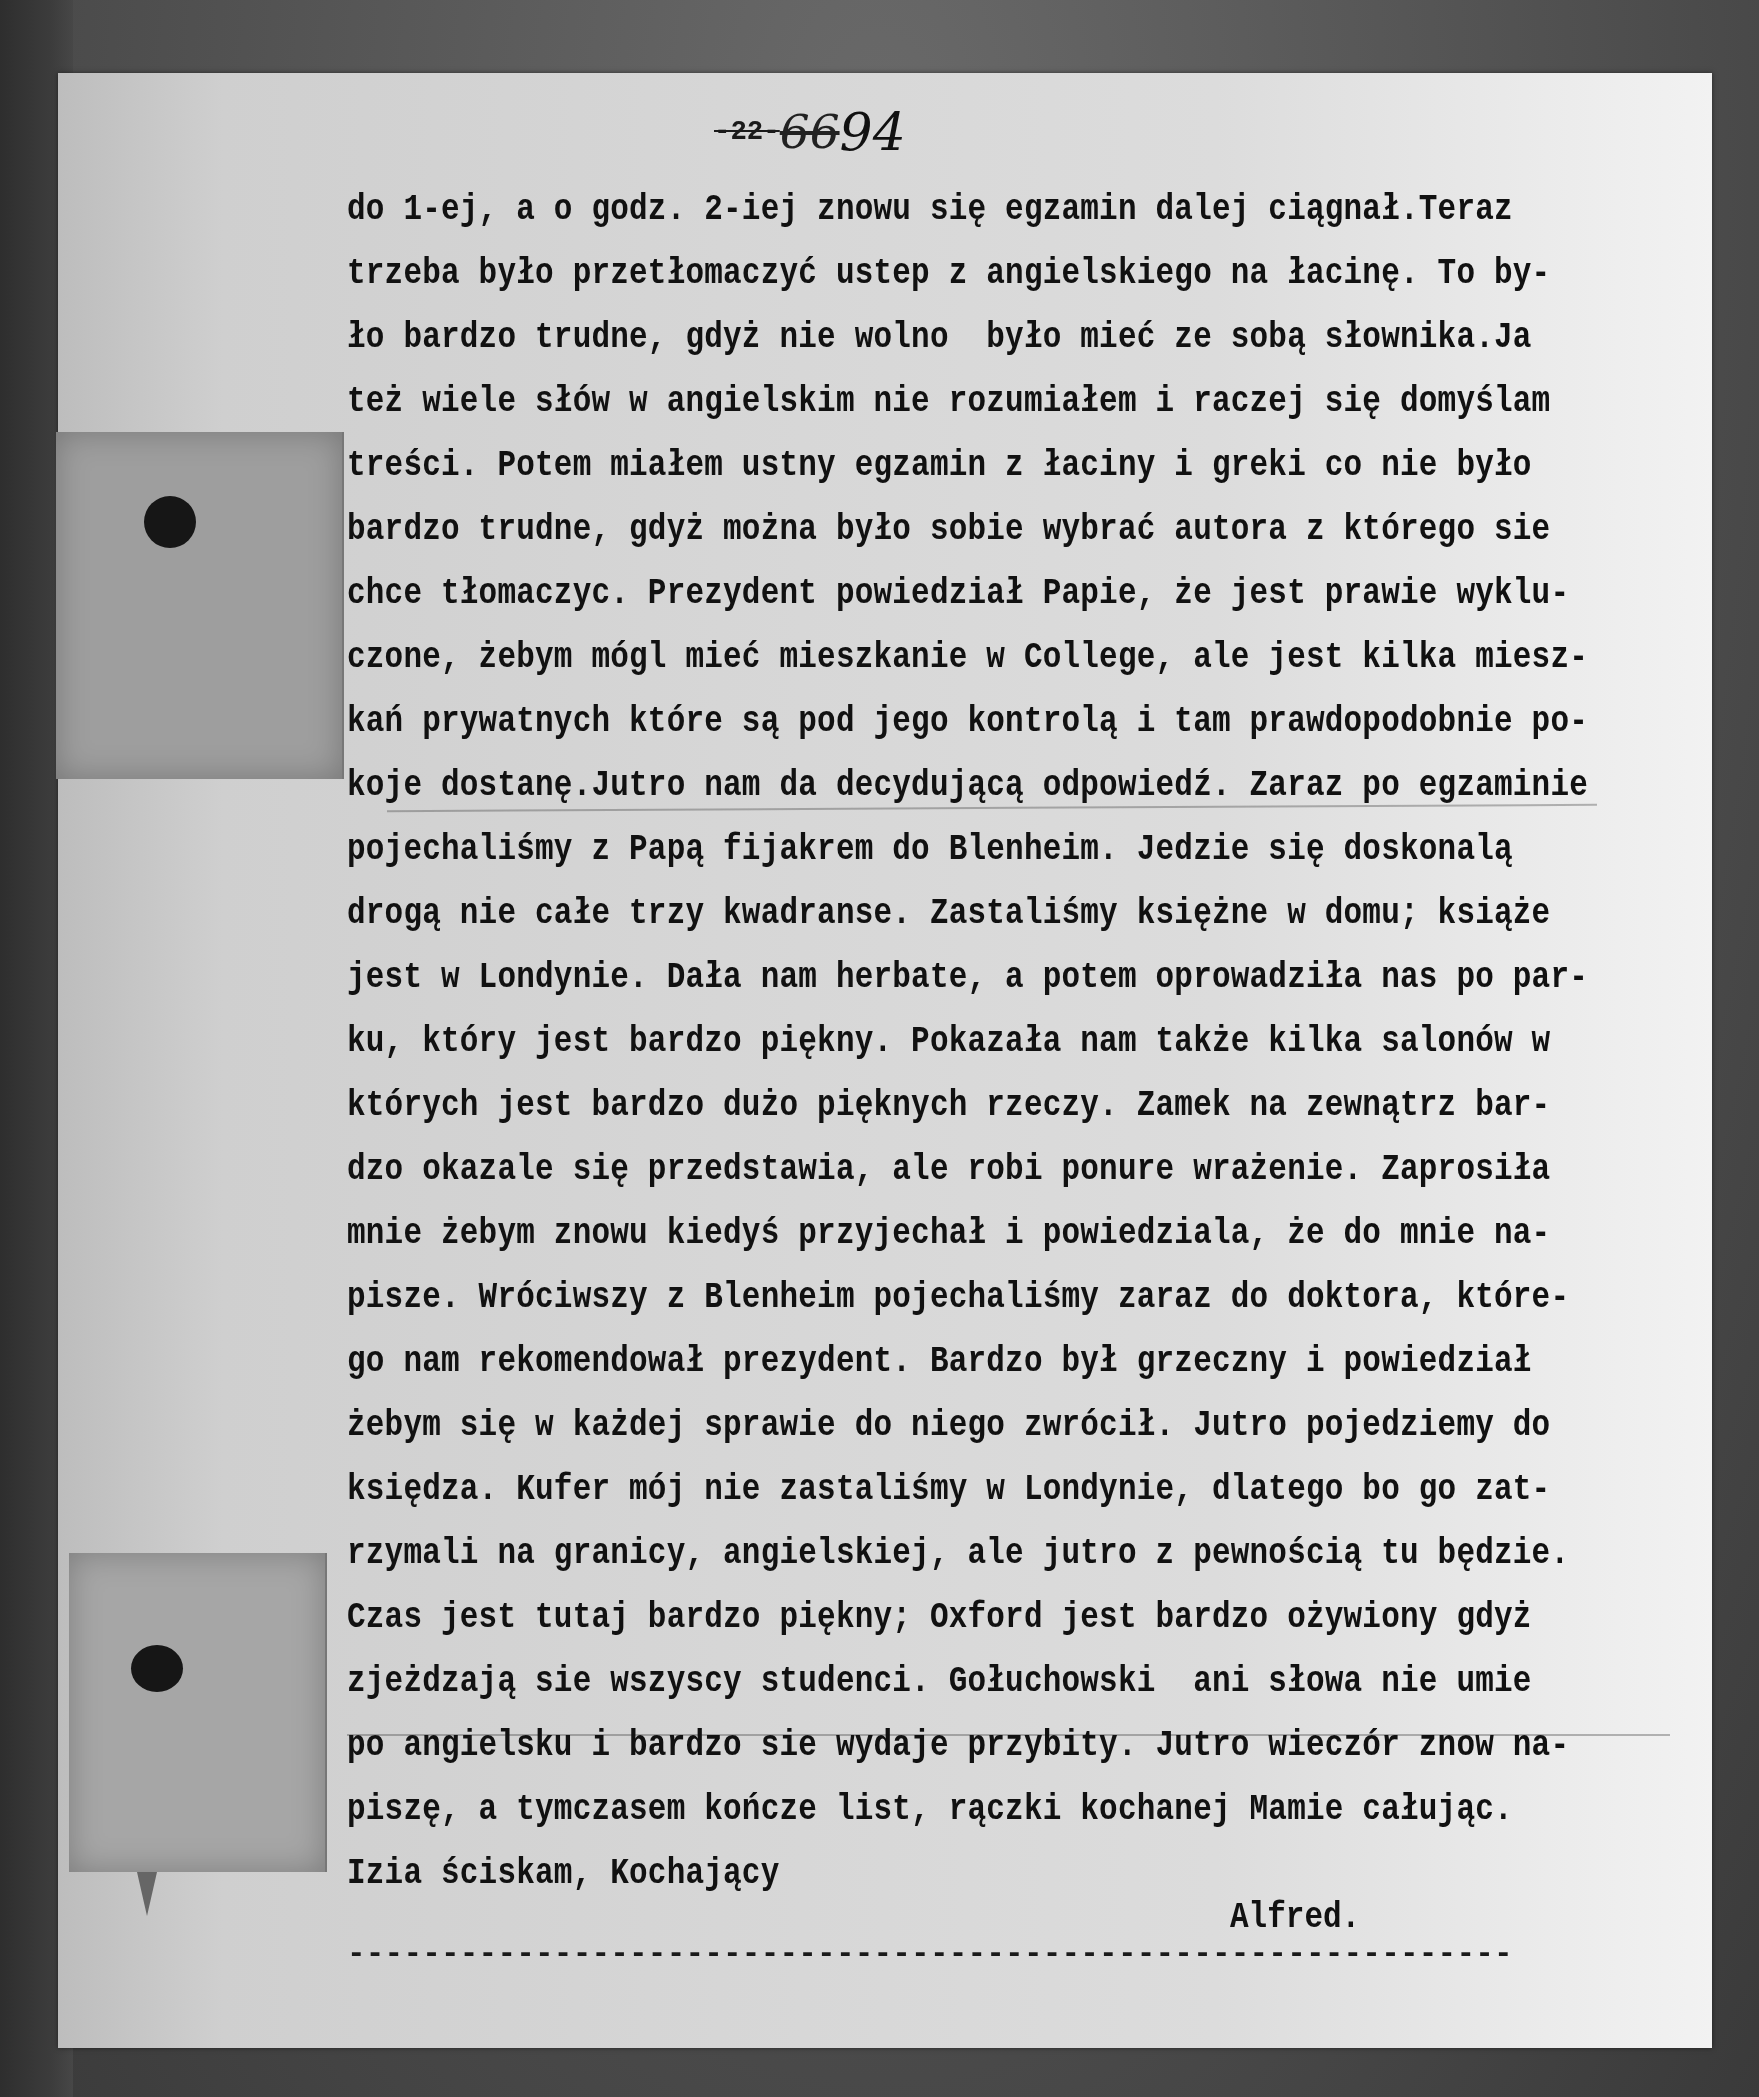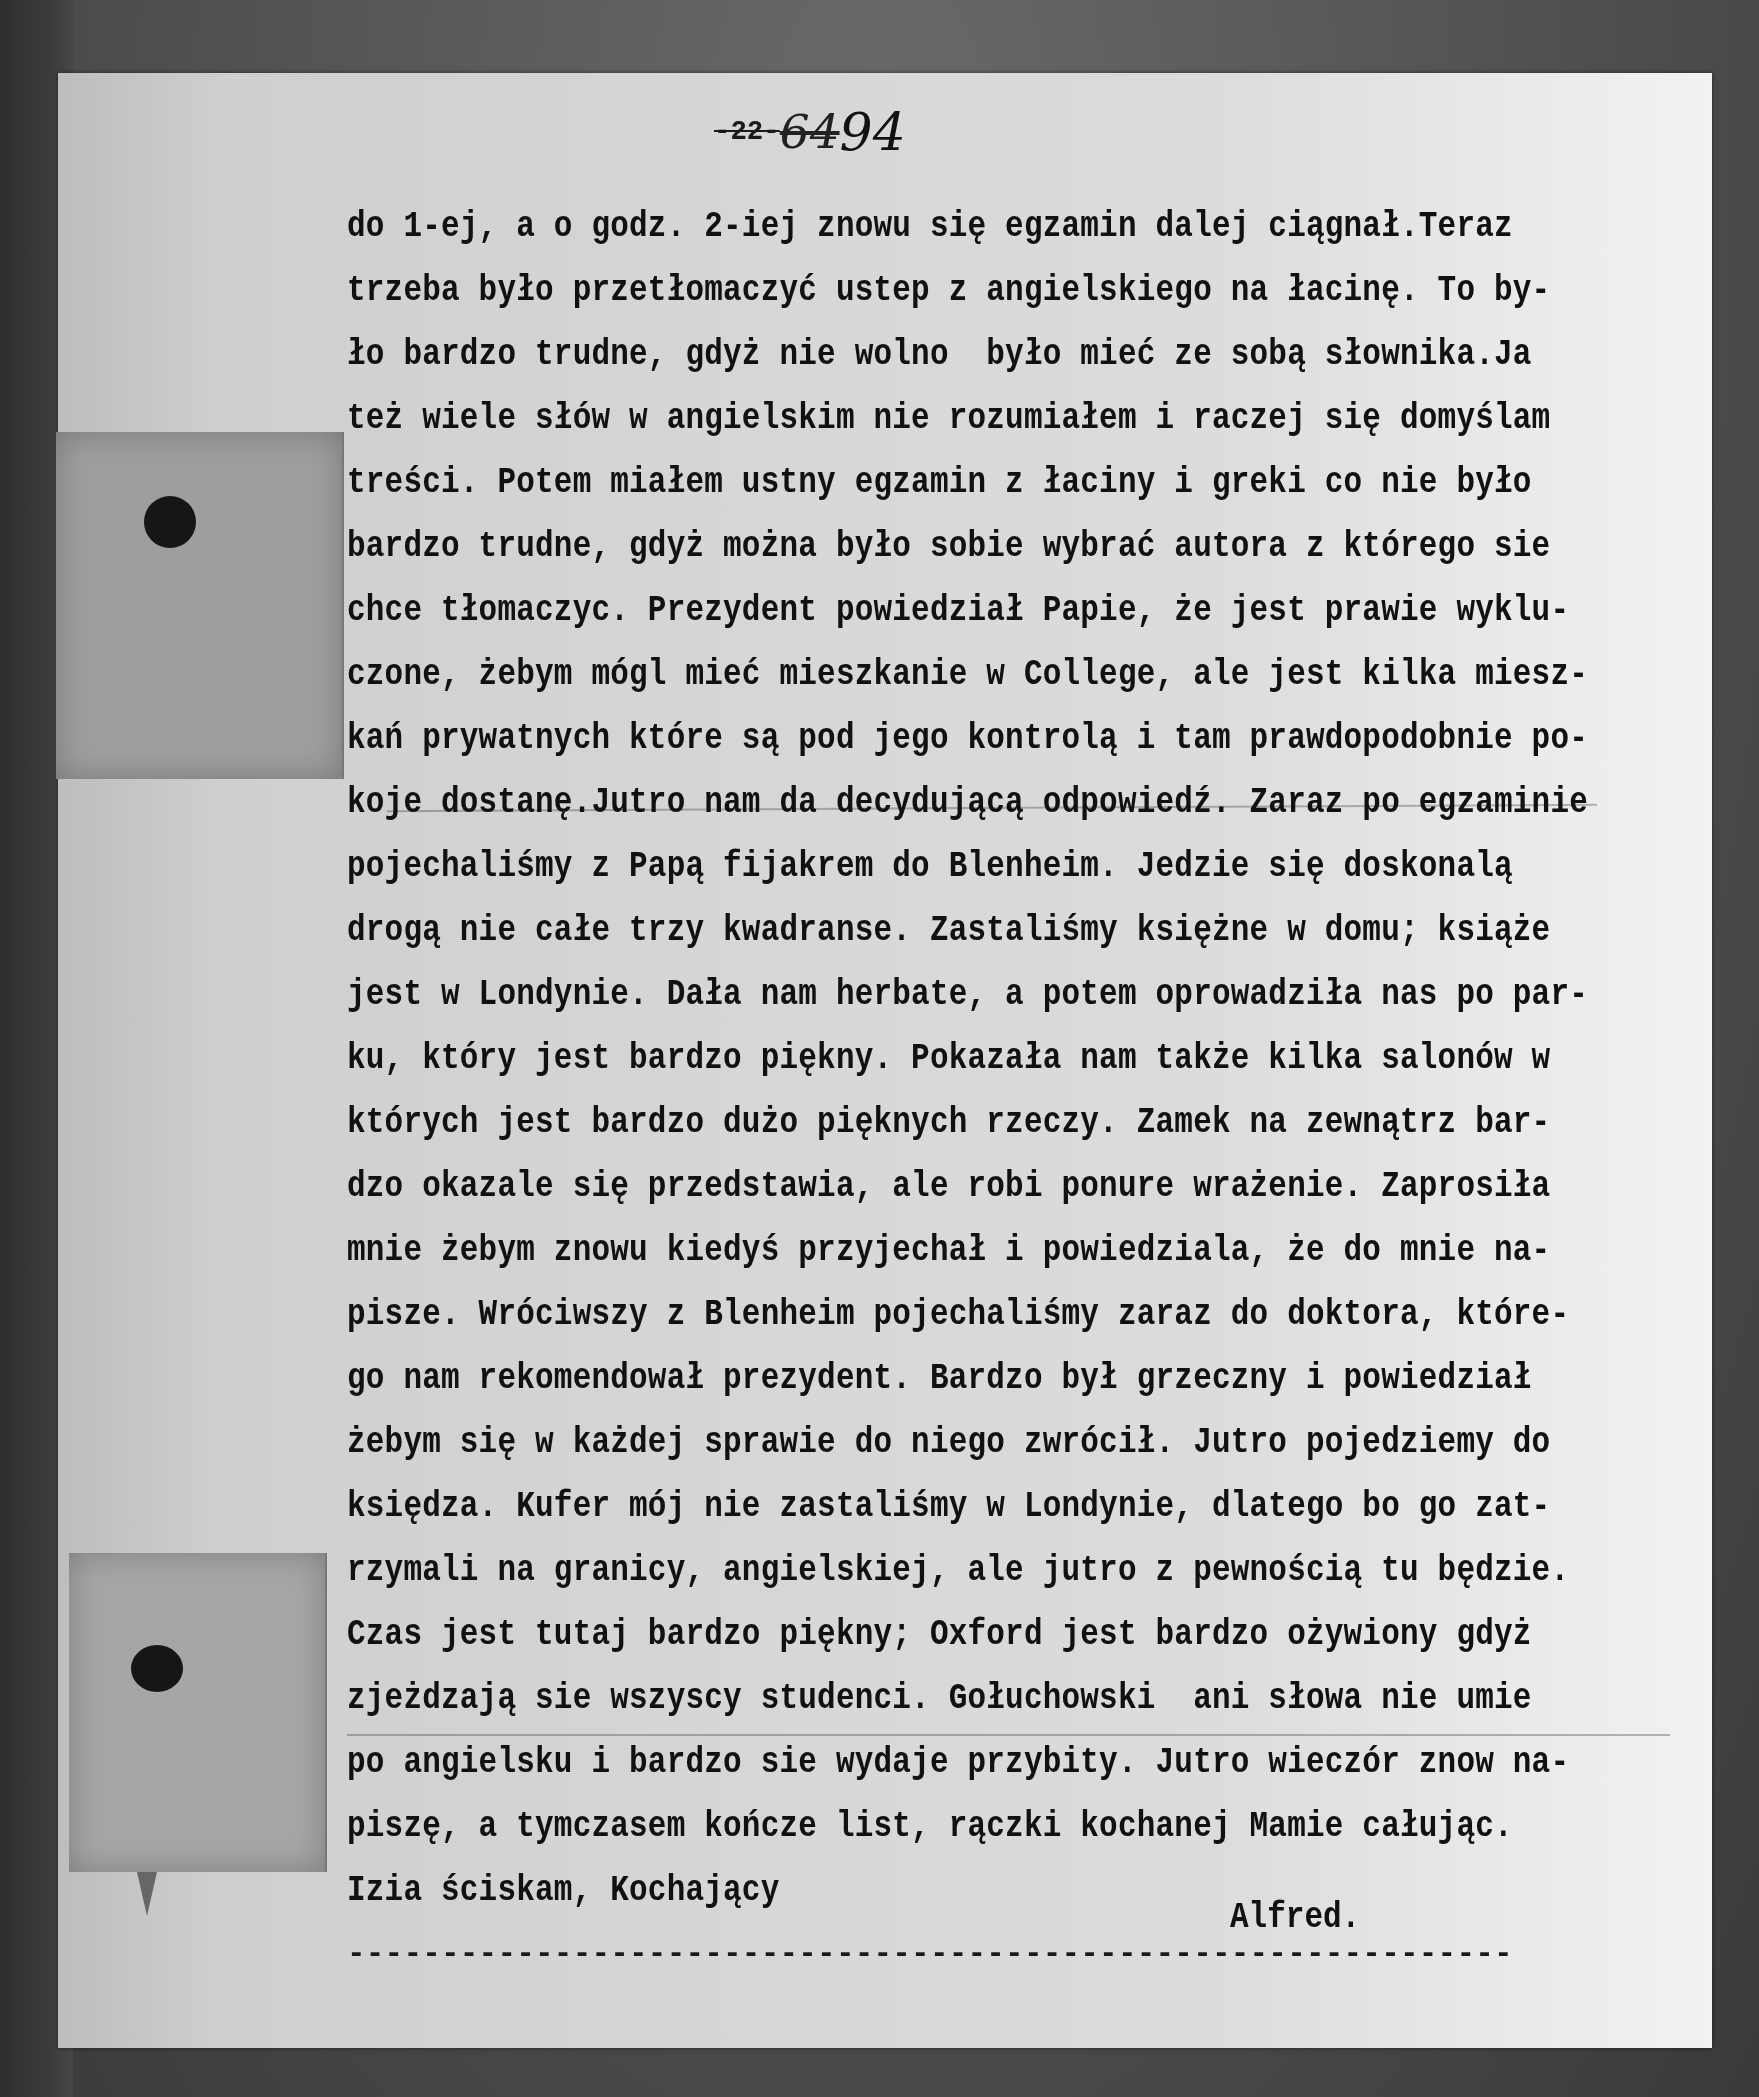--- a/index.html
+++ b/index.html
@@ -48,21 +48,21 @@
     text-decoration: line-through;
   }
   .pn-struck {
     font-family: "DejaVu Serif", serif; font-style: italic; font-size: 47px;
     text-decoration: line-through; color: #222;
   }
   .pn-current {
     font-family: "DejaVu Serif", serif; font-style: italic; font-size: 52px; color: #111;
   }
   .text-body {
-    position: absolute; left: 347px; top: 195px; width: 1323px;
+    position: absolute; left: 347px; top: 178px; width: 1323px;
     color: #111;
   }
   .line {
     font-size: 31px; line-height: 64px; height: 64px;
     white-space: pre; font-weight: bold; letter-spacing: 0.2px;
     transform: scaleY(1.18); transform-origin: left center;
   }
   .signature {
     position: absolute; left: 1230px; top: 1899px;
     font-size: 31px; font-weight: bold; color: #111;
@@ -89,21 +89,21 @@
 <div class="faint-line" style="left:347px; top:1734px; width:1323px;"></div>
 
 <div class="patch top"></div>
 <div class="hole top"></div>
 <div class="patch bottom"></div>
 <div class="hole bottom"></div>
 <div class="tab-mark"></div>
 
 <div class="page-numbers">
   <span class="pn-typed">-22-</span>
-  <span class="pn-struck">64</span>
+  <span class="pn-struck">66</span>
   <span class="pn-current">94</span>
 </div>
 
 <div class="text-body">
   <div class="line">do 1-ej, a o godz. 2-iej znowu się egzamin dalej ciągnał.Teraz</div>
   <div class="line">trzeba było przetłomaczyć ustep z angielskiego na łacinę. To by-</div>
   <div class="line">ło bardzo trudne, gdyż nie wolno  było mieć ze sobą słownika.Ja</div>
   <div class="line">też wiele słów w angielskim nie rozumiałem i raczej się domyślam</div>
   <div class="line">treści. Potem miałem ustny egzamin z łaciny i greki co nie było</div>
   <div class="line">bardzo trudne, gdyż można było sobie wybrać autora z którego sie</div>

